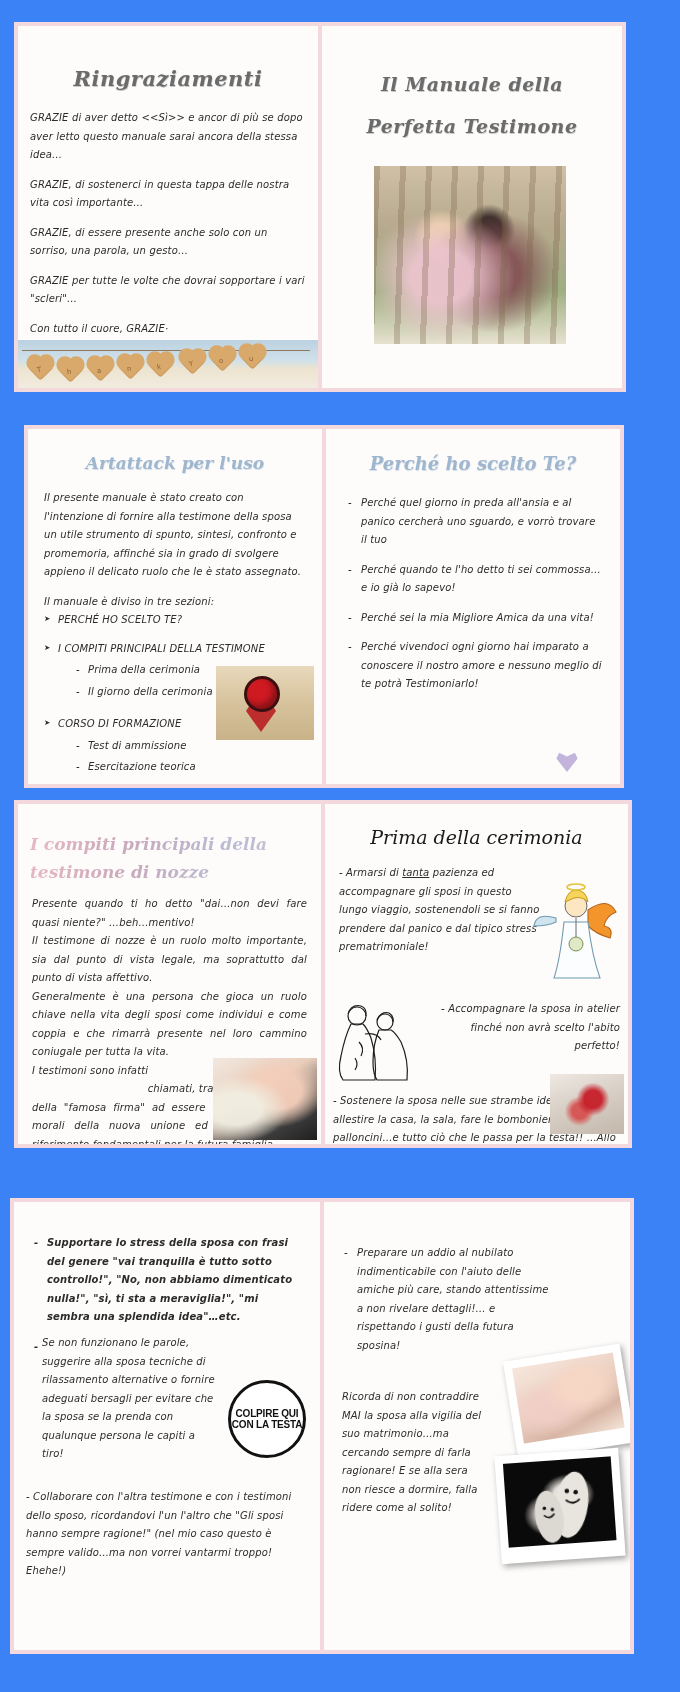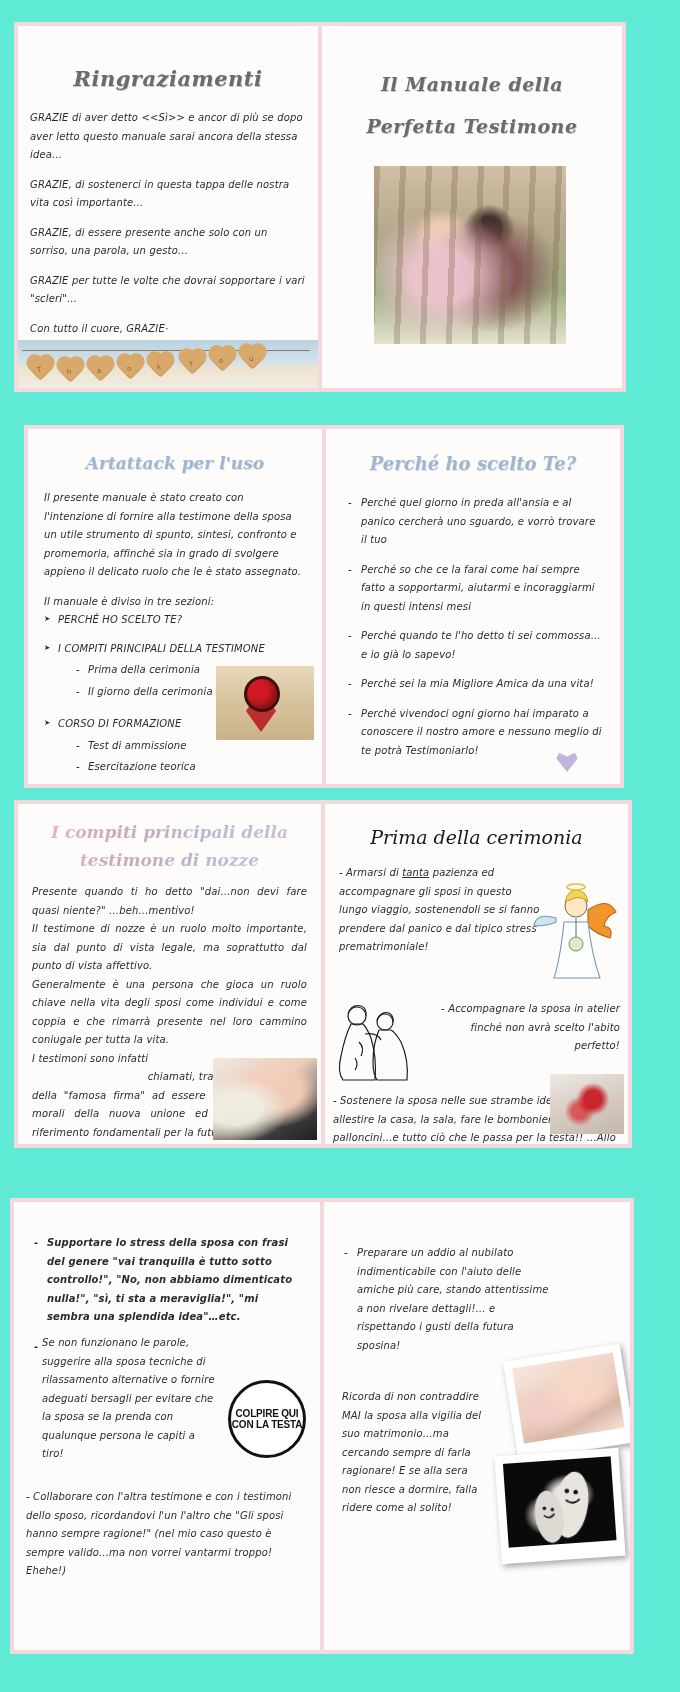--- a/index.html
+++ b/index.html
@@ -11,21 +11,21 @@
     font-family: "DejaVu Sans", sans-serif;
     overflow: hidden;
     position: relative;
   }
 
   .page {
     position: absolute;
     left: 0; top: 0;
     width: 680px;
     height: 1692px;
-    background: #5eead4;
+    background: #3b82f6;
   }
 
   
   .sheet {
     position: absolute;
     background: #f3d9dd;
     padding: 4px;
     display: flex;
     gap: 4px;
   }
@@ -70,23 +70,23 @@
     color: #9fb6cf;
     text-align: center;
     margin: 14px 0 16px;
     text-shadow: 0.5px 0.5px 1px #d6dee7;
   }
   .h-pink-grad {
     font-family: "DejaVu Serif", serif;
     font-style: italic;
     font-weight: bold;
     font-size: 17px;
-    text-align: center;
+    text-align: left;
     line-height: 1.5;
-    margin: 6px 0 10px;
+    margin: 18px 0 10px;
     background: linear-gradient(100deg,#e8b8c4 0%,#c9a9bb 35%,#b9bcd4 70%,#cfc0cf 100%);
     -webkit-background-clip: text;
     background-clip: text;
     color: transparent;
   }
   .h-plain-script {
     font-family: "DejaVu Serif", serif;
     font-style: italic;
     font-size: 19px;
     color: #1a1a1a;
@@ -406,21 +406,20 @@
       <div class="seal">
         <div class="seal-heart2"></div>
         <div class="seal-heart"></div>
       </div>
     </div>
 
     <div class="panel">
       <div class="h-blue" style="font-size:18px;">Perché ho scelto Te?</div>
       <ul class="hand bullets" style="padding:4px 6px 0 8px;">
         <li>Perché quel giorno in preda all'ansia e al panico cercherà uno sguardo, e vorrò trovare il tuo</li>
-        <li>Perché so che ce la farai come hai sempre fatto a sopportarmi, aiutarmi e incoraggiarmi in questi intensi mesi</li>
         <li>Perché quando te l'ho detto ti sei commossa… e io già lo sapevo!</li>
         <li>Perché sei la mia Migliore Amica da una vita!</li>
         <li>Perché vivendoci ogni giorno hai imparato a conoscere il nostro amore e nessuno meglio di te potrà Testimoniarlo!</li>
       </ul>
       <div class="lilac-heart"></div>
     </div>
   </div>
 
   <div class="sheet sheet-3">
 

